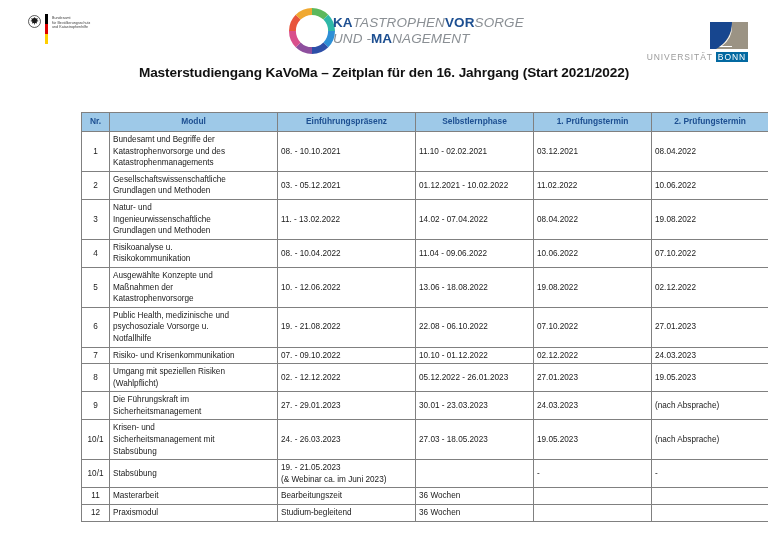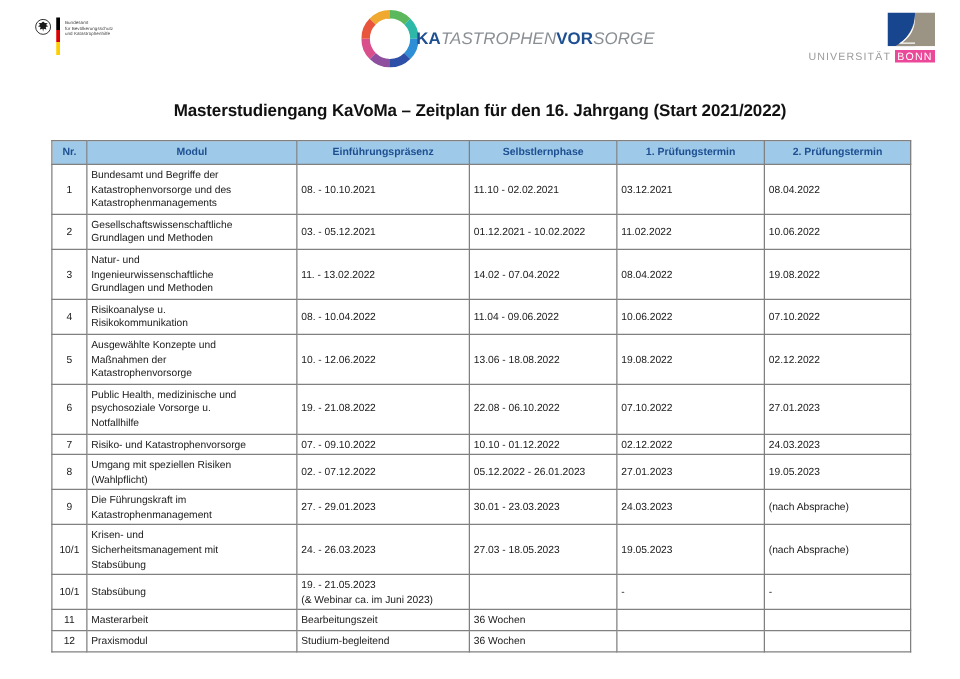--- a/index.html
+++ b/index.html
@@ -85,21 +85,21 @@
     white-space: nowrap;
     margin-top: 1px;
   }
   .kv-blue { color: #1d4f91; font-weight: bold; }
   .kv-gray { color: #8a8f94; font-style: italic; }
 
   
   .unibonn-logo {
     position: absolute;
     right: 20px;
-    top: 10px;
+    top: 22px;
     width: 112px;
     height: 42px;
   }
   .ub-mark {
     position: absolute;
     right: 0;
     top: 0;
     width: 38px;
     height: 27px;
   }
@@ -113,49 +113,50 @@
     white-space: nowrap;
   }
   .ub-universitaet {
     font-size: 8.5px;
     color: #9b9b9b;
     letter-spacing: 0.9px;
   }
   .ub-bonn {
     font-size: 8.5px;
     color: #ffffff;
-    background: #ec4899;
+    background: #0369a1;
     letter-spacing: 0.9px;
     padding: 0 2px;
     margin-left: 3px;
   }
 
   
   .page-title {
     text-align: center;
     font-size: 13.6px;
     font-weight: bold;
     color: #111111;
-    margin-top: 23px;
+    margin-top: 7px;
     letter-spacing: -0.1px;
     white-space: nowrap;
   }
 
   
   .table-wrap {
     position: absolute;
     left: 41px;
     top: 112px;
     width: 687px;
   }
   table.schedule {
     border-collapse: collapse;
     table-layout: fixed;
     width: 687px;
     border: 1px solid #808080;
+    margin-left: 40px;
   }
   table.schedule th,
   table.schedule td {
     border: 1px solid #808080;
     font-size: 8.2px;
     line-height: 11.6px;
     padding: 2px 3px;
     vertical-align: middle;
     color: #1a1a1a;
   }
@@ -207,20 +208,21 @@
         <path d="M92.5 50 A42.5 42.5 0 0 1 80.06 80.06" stroke="#2e8fd6"></path>
         <path d="M80.06 80.06 A42.5 42.5 0 0 1 50 92.5" stroke="#2d4fa8"></path>
         <path d="M50 92.5 A42.5 42.5 0 0 1 19.94 80.06" stroke="#8e4f9e"></path>
         <path d="M19.94 80.06 A42.5 42.5 0 0 1 7.5 50" stroke="#d94f8c"></path>
         <path d="M7.5 50 A42.5 42.5 0 0 1 19.94 19.94" stroke="#e8553c"></path>
         <path d="M19.94 19.94 A42.5 42.5 0 0 1 50 7.5" stroke="#f0a830"></path>
       </g>
     </svg>
     <div class="kavoma-words">
       <div class="kavoma-line1"><span class="kv-blue">KA</span><span class="kv-gray">TASTROPHEN</span><span class="kv-blue">VOR</span><span class="kv-gray">SORGE</span></div>
+      <div class="kavoma-line2"><span class="kv-gray">UND -</span><span class="kv-blue">MA</span><span class="kv-gray">NAGEMENT</span></div>
     </div>
   </div>
 
   <div class="unibonn-logo">
     <svg class="ub-mark" viewBox="0 0 38 27">
       <rect x="0" y="0" width="22" height="27" fill="#17468f"></rect>
       <rect x="22" y="0" width="16" height="27" fill="#9b9384"></rect>
       <path d="M22 0 L22 27 L6 27 A30 30 0 0 0 22 0 Z" fill="#9b9384"></path>
       <path d="M22 2 L22 25 L9 25 A27 27 0 0 0 22 2 Z" fill="#ffffff"></path>
       <path d="M22 4 L22 24 L12 24 A24 24 0 0 0 22 4 Z" fill="#9b9384"></path>
@@ -430,21 +432,21 @@
           <td class="center">
             <div class="cell-lines">
               <span>27.01.2023</span>
             </div>
           </td>
         </tr>
         <tr>
           <td class="nr">7</td>
           <td class="modul">
             <div class="cell-lines">
-              <span>Risiko- und Katastrophenvorsorge</span>
+              <span>Risiko- und Krisenkommunikation</span>
             </div>
           </td>
           <td class="center">
             <div class="cell-lines">
               <span>07. - 09.10.2022</span>
             </div>
           </td>
           <td class="center">
             <div class="cell-lines">
               <span>10.10 - 01.12.2022</span>
@@ -464,21 +466,21 @@
         <tr>
           <td class="nr">8</td>
           <td class="modul">
             <div class="cell-lines">
               <span>Umgang mit speziellen Risiken</span>
               <span>(Wahlpflicht)</span>
             </div>
           </td>
           <td class="center">
             <div class="cell-lines">
-              <span>02. - 07.12.2022</span>
+              <span>02. - 12.12.2022</span>
             </div>
           </td>
           <td class="center">
             <div class="cell-lines">
               <span>05.12.2022 - 26.01.2023</span>
             </div>
           </td>
           <td class="center">
             <div class="cell-lines">
               <span>27.01.2023</span>
@@ -488,21 +490,21 @@
             <div class="cell-lines">
               <span>19.05.2023</span>
             </div>
           </td>
         </tr>
         <tr>
           <td class="nr">9</td>
           <td class="modul">
             <div class="cell-lines">
               <span>Die Führungskraft im</span>
-              <span>Katastrophenmanagement</span>
+              <span>Sicherheitsmanagement</span>
             </div>
           </td>
           <td class="center">
             <div class="cell-lines">
               <span>27. - 29.01.2023</span>
             </div>
           </td>
           <td class="center">
             <div class="cell-lines">
               <span>30.01 - 23.03.2023</span>

